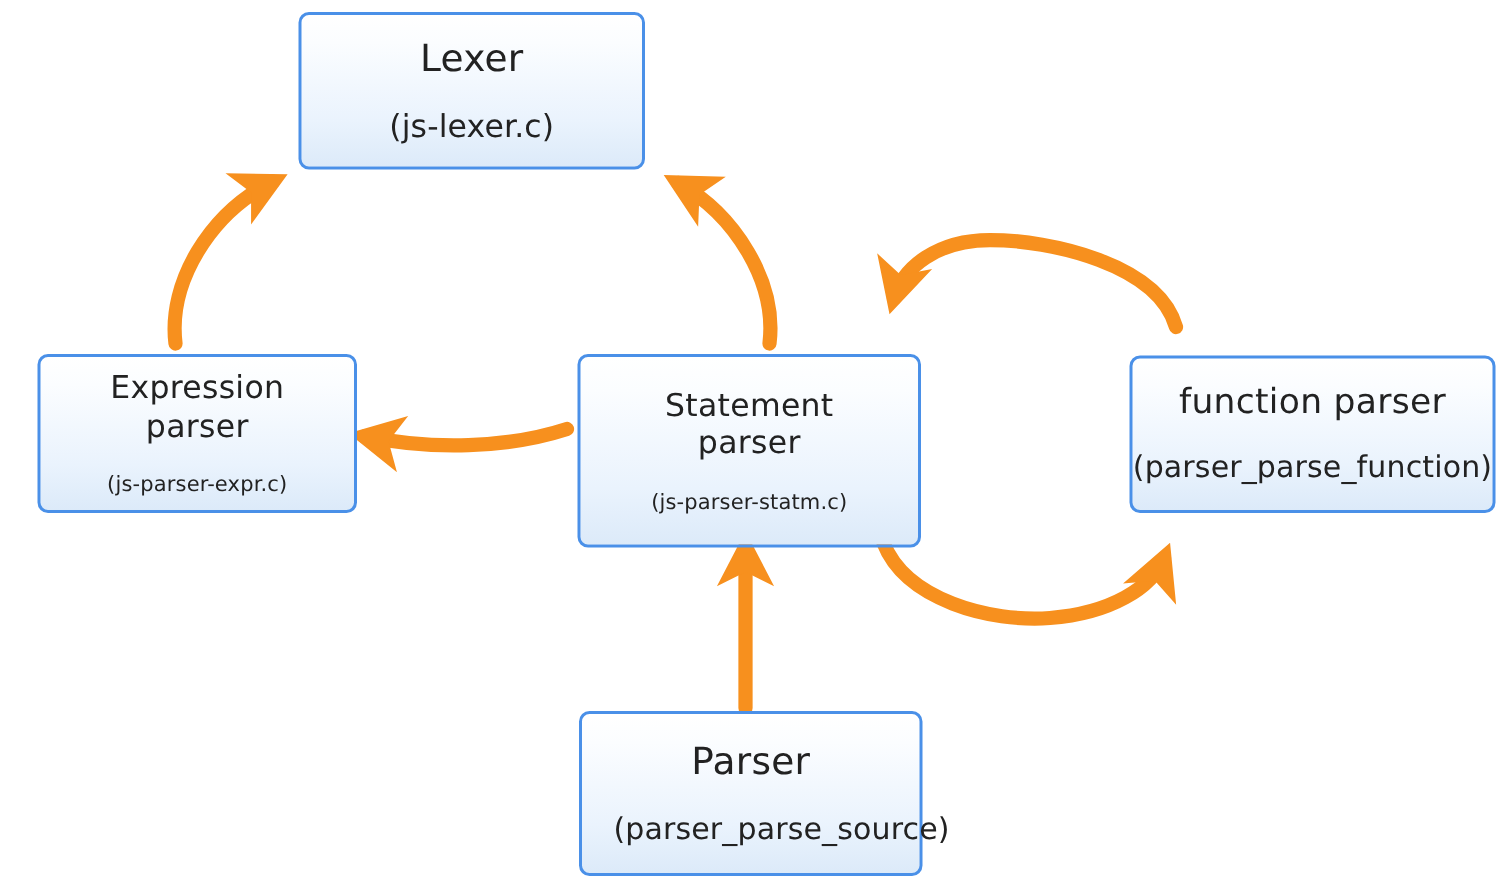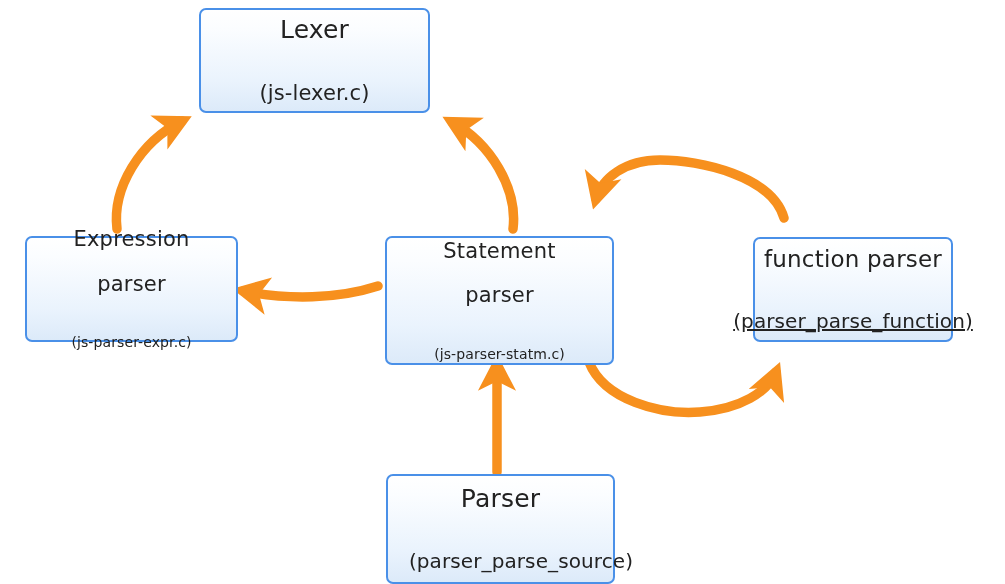--- a/index.html
+++ b/index.html
@@ -35,21 +35,20 @@
     border-radius: 7px;
     background: linear-gradient(to bottom, #ffffff 0%, #fbfdff 18%, #eaf3fd 70%, #dceaf9 100%);
     display: flex;
     flex-direction: column;
     align-items: center;
     justify-content: center;
     text-align: center;
     color: #222222;
     line-height: 1.18;
     padding: 2px 4px;
-    gap: 19px;
   }
   .node .title {
     font-size: 23px;
     letter-spacing: 0.2px;
     white-space: nowrap;
   }
   .node .sub {
     font-size: 20px;
     letter-spacing: 0.1px;
     white-space: nowrap;
@@ -60,25 +59,25 @@
     line-height: 1.22;
   }
   .node.two-line .sub {
     font-size: 14px;
   }
 
   
   #node-lexer        { left: 199px; top: 8px;   width: 231px; height: 105px; }
   #node-expression   { left: 25px;   top: 236px; width: 213px; height: 106px; }
   #node-statement    { left: 385px; top: 236px; width: 229px; height: 129px; }
-  #node-function     { left: 753px; top: 237px; width: 200px; height: 105px; }
+  #node-function     { left: 753px; top: 237px; width: 244px; height: 105px; }
   #node-parser       { left: 386px; top: 474px; width: 229px; height: 110px; }
 
   #node-function .title { font-size: 23px; }
-  #node-function .sub   { font-size: 20px; text-decoration: underline; }
+  #node-function .sub   { font-size: 20px; }
   #node-parser .title   { font-size: 25px; }
   #node-parser .sub     { font-size: 20px; padding-left: 41px; }
   #node-lexer .title    { font-size: 25px; }
   #node-lexer .sub      { font-size: 21px; }
 </style>
 </head>
 <body>
 
 <div id="canvas">
 

